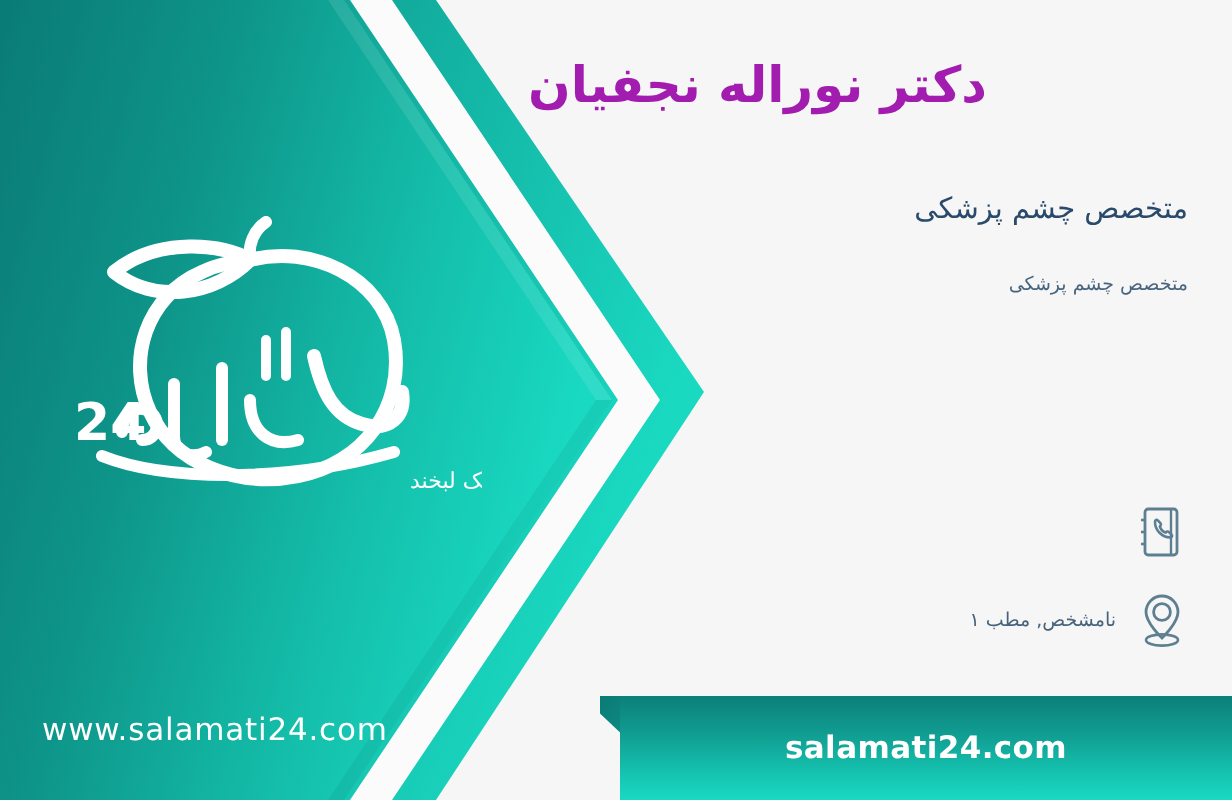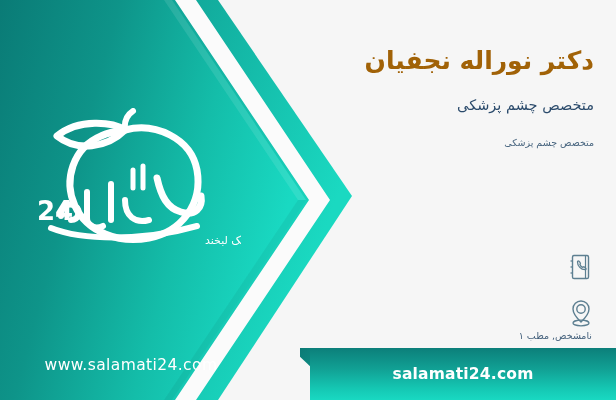--- a/index.html
+++ b/index.html
@@ -31,36 +31,36 @@
     position:absolute;
     left:21px;top:108px;
     width:220px;height:170px;
     z-index:5;
   }
   .logo-svg{display:block;width:220px;height:150px;}
   .logo-url{
     position:absolute;
     left:0;top:248px;
     width:220px;
-    text-align:center;
+    text-align:left;
     color:#ffffff;
     font-size:15.5px;
     letter-spacing:.4px;
     font-family:"DejaVu Sans", sans-serif;
     z-index:6;
     white-space:nowrap;
   }
   
   .doc-name{
     position:absolute;
-    right:22px;top:46px;
-    width:330px;
-    text-align:right;
-    direction:rtl;
-    color:#a16207;
+    right:22px;top:28px;
+    width:330px;
+    text-align:left;
+    direction:rtl;
+    color:#a21caf;
     font-size:25px;
     font-weight:bold;
     font-family:"DejaVu Sans", sans-serif;
     letter-spacing:0px;
     z-index:5;
   }
   .doc-spec{
     position:absolute;
     right:22px;top:97px;
     width:330px;
@@ -85,21 +85,22 @@
   
   .contact{
     position:absolute;
     right:18px;top:250px;
     width:330px;
     direction:rtl;
     z-index:5;
   }
   .c-row{
     display:flex;
-    flex-direction:column;
+    flex-direction:row;
+    align-items:center;
     justify-content:flex-start;
     margin-bottom:12px;
     min-height:30px;
   }
   .c-ico{
     width:34px;height:32px;
     flex:0 0 34px;
     display:flex;align-items:center;justify-content:center;
   }
   .c-txt{

